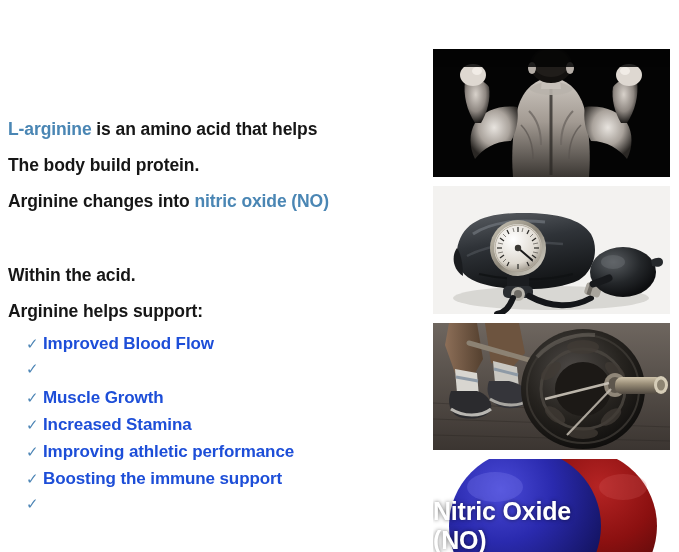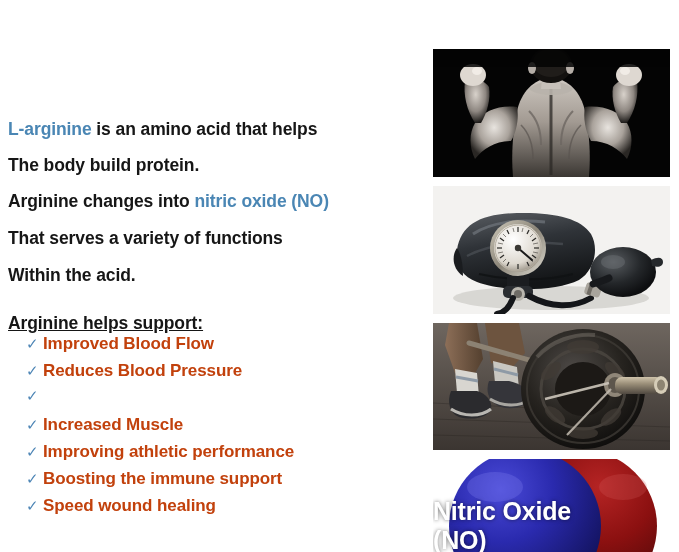--- a/index.html
+++ b/index.html
@@ -40,21 +40,21 @@
     letter-spacing: -0.1px;
   }
   .para-line .hl {
     color: #4A86B4;
   }
   .l0 { top: 74px; }
   .l1 { top: 110px; text-align: center; }
   .l2 { top: 146px; }
   .l3 { top: 183px; }
   .l4 { top: 220px; }
-  .l5 { top: 268px; text-decoration: underline; }
+  .l5 { top: 256px; }
 
   .bullets {
     position: absolute;
     left: 26px;
     top: 289px;
     width: 380px;
   }
   .bullet {
     display: flex;
     align-items: baseline;
@@ -63,21 +63,21 @@
   }
   .bullet .check {
     color: #4E86B6;
     font-size: 15px;
     font-weight: normal;
     width: 17px;
     flex: 0 0 17px;
     line-height: 1;
   }
   .bullet .btext {
-    color: #c2410c;
+    color: #1d4ed8;
     font-size: 17px;
     font-weight: bold;
     letter-spacing: -0.1px;
   }
 
   
   .img-col {
     position: absolute;
     left: 433px;
     top: 0;
@@ -148,53 +148,51 @@
 <div class="page">
 
   <div class="text-col">
 
     <div class="para-line l0"><span class="hl">L-arginine</span><span> is an amino acid that helps</span></div>
 
     <div class="para-line l1">The body build protein.</div>
 
     <div class="para-line l2"><span>Arginine changes into </span><span class="hl">nitric oxide (NO)</span></div>
 
-    <div class="para-line l3">That serves a variety of functions</div>
 
     <div class="para-line l4">Within the acid.</div>
 
     <div class="para-line l5">Arginine helps support:</div>
 
     <div class="bullets">
       <div class="bullet">
         <span class="check">✓</span>
         <span class="btext">Improved Blood Flow</span>
       </div>
       <div class="bullet">
         <span class="check">✓</span>
-        <span class="btext">Reduces Blood Pressure</span>
-      </div>
-      <div class="bullet">
-        <span class="check">✓</span>
-      </div>
-      <div class="bullet">
-        <span class="check">✓</span>
-        <span class="btext">Increased Muscle</span>
+      </div>
+      <div class="bullet">
+        <span class="check">✓</span>
+        <span class="btext">Muscle Growth</span>
+      </div>
+      <div class="bullet">
+        <span class="check">✓</span>
+        <span class="btext">Increased Stamina</span>
       </div>
       <div class="bullet">
         <span class="check">✓</span>
         <span class="btext">Improving athletic performance</span>
       </div>
       <div class="bullet">
         <span class="check">✓</span>
         <span class="btext">Boosting the immune support</span>
       </div>
       <div class="bullet">
         <span class="check">✓</span>
-        <span class="btext">Speed wound healing</span>
       </div>
     </div>
   </div>
 
   <div class="img-col">
 
     <div class="panel p-muscle">
       <div class="muscle-bg"></div>
       <svg class="muscle-svg" viewBox="0 0 237 128" preserveAspectRatio="none">
         <defs>

